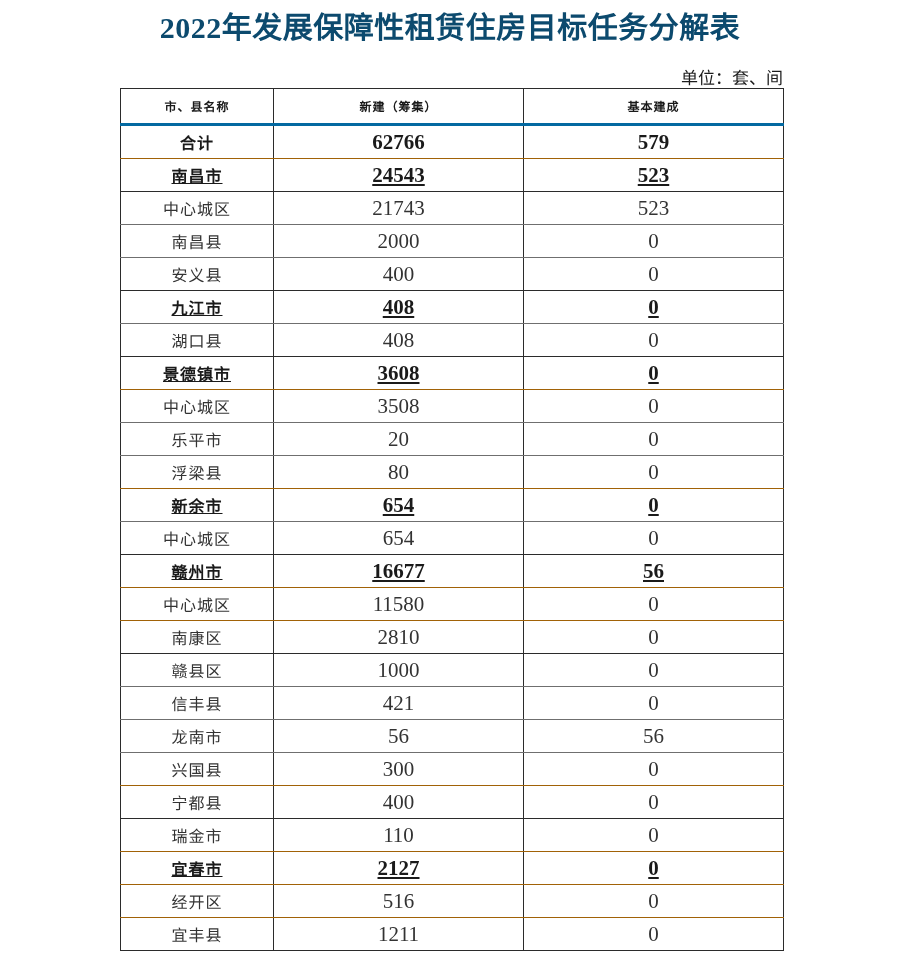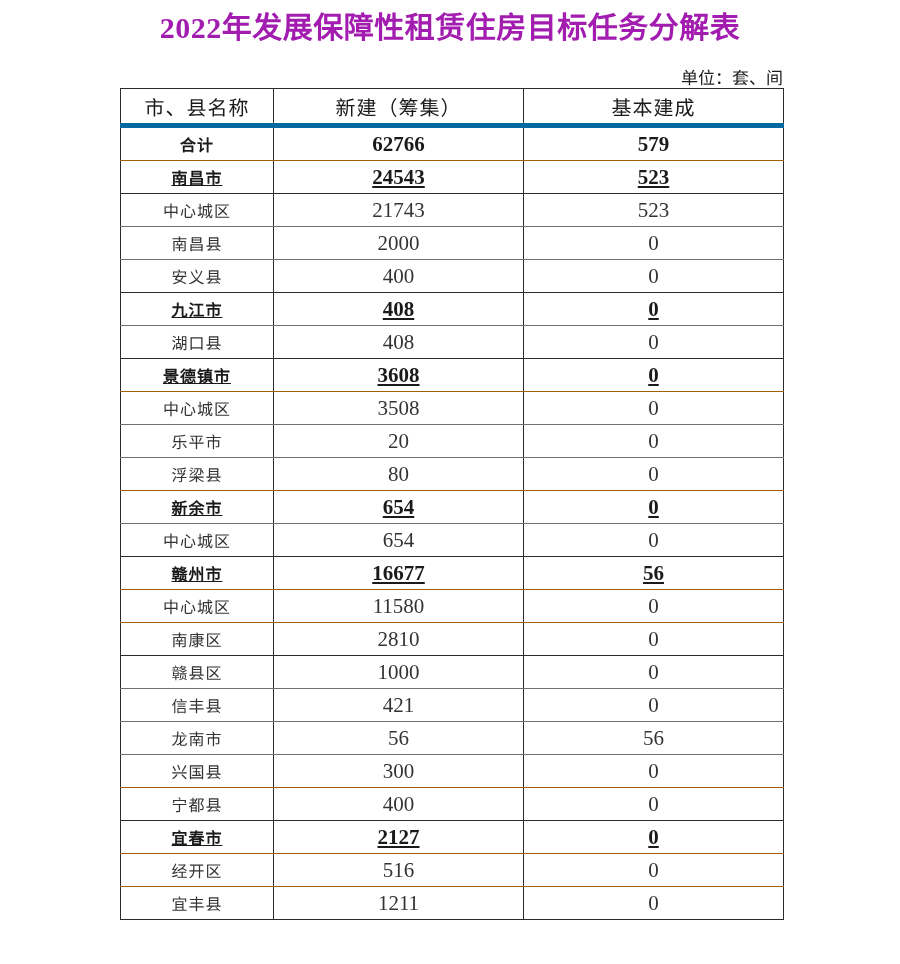--- a/index.html
+++ b/index.html
@@ -21,21 +21,21 @@
   .doc-title {
     position: absolute;
     left: 0;
     top: 6px;
     width: 900px;
     text-align: center;
     font-size: 30px;
     font-weight: bold;
     letter-spacing: 0.5px;
     line-height: 44px;
-    color: #a21caf;
+    color: #0c4a6e;
     white-space: nowrap;
     font-family: "Liberation Serif", "DejaVu Serif", serif;
   }
 
   .unit-note {
     position: absolute;
     right: 117px;
     top: 66px;
     font-size: 17px;
     line-height: 26px;
@@ -71,24 +71,24 @@
     height: 32px;
     border-left: 1px solid #2b2b2b;
     border-right: 1px solid #2b2b2b;
     color: #1a1a1a;
     font-weight: normal;
     font-family: "Liberation Serif", "DejaVu Serif", serif;
   }
 
   table.report thead th {
     height: 34px;
-    font-weight: normal;
-    font-size: 20px;
+    font-weight: bold;
+    font-size: 12px;
     border-top: 1px solid #2b2b2b;
-    border-bottom: 5px solid #0369a1;
+    border-bottom: 3px solid #0369a1;
   }
 
   
   table.report tbody tr > * {
     border-bottom: 1px solid #6f6f6f;
   }
   
   table.report tbody tr.div-light > * {
     border-bottom: 1px solid #a16207;
   }
@@ -238,20 +238,25 @@
         <tr class="level-sub div-light">
           <td class="cell-name">兴国县</td>
           <td class="cell-num">300</td>
           <td class="cell-num">0</td>
         </tr>
         <tr class="level-sub div-dark">
           <td class="cell-name">宁都县</td>
           <td class="cell-num">400</td>
           <td class="cell-num">0</td>
         </tr>
+        <tr class="level-sub div-light">
+          <td class="cell-name">瑞金市</td>
+          <td class="cell-num">110</td>
+          <td class="cell-num">0</td>
+        </tr>
         <tr class="level-city div-light">
           <td class="cell-name">宜春市</td>
           <td class="cell-num">2127</td>
           <td class="cell-num">0</td>
         </tr>
         <tr class="level-sub div-light">
           <td class="cell-name">经开区</td>
           <td class="cell-num">516</td>
           <td class="cell-num">0</td>
         </tr>

